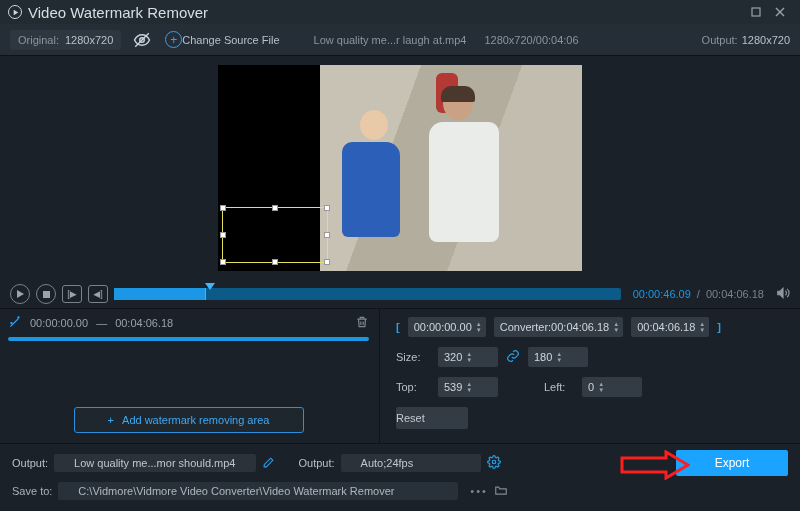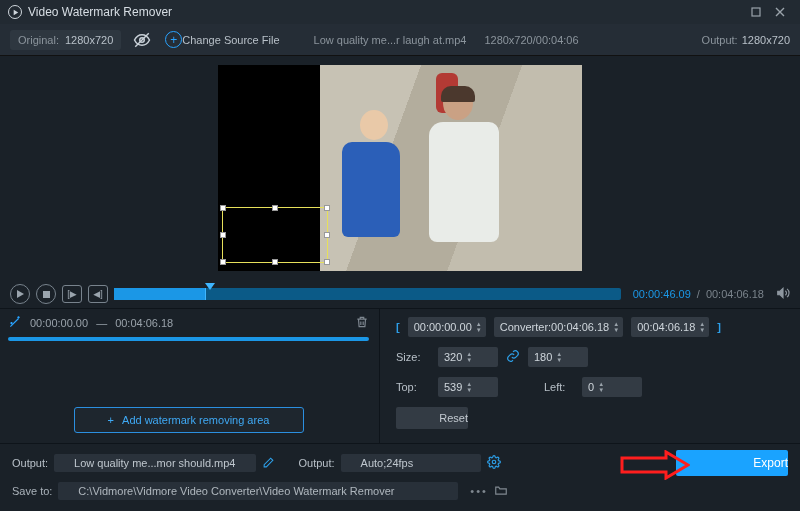--- a/index.html
+++ b/index.html
@@ -1,21 +1,21 @@
 <!DOCTYPE html>
 <html><head>
 <meta charset="utf-8">
 <style>
   html,body{margin:0;padding:0;width:800px;height:511px;background:#1a2128;font-family:"Segoe UI",Arial,sans-serif;color:#b8c0c8;font-size:11px;overflow:hidden;user-select:none}
   *{box-sizing:border-box}
   
   .titlebar{height:24px;display:flex;align-items:center;padding:0 8px;background:#222a32}
   .titlebar .logo{width:14px;height:14px;border-radius:50%;border:1.5px solid #cfd6dc;margin-right:6px;display:flex;align-items:center;justify-content:center}
   .titlebar .logo svg{width:9px;height:9px}
-  .titlebar .title{color:#d7dee4;font-size:12px;flex:0 0 auto}
+  .titlebar .title{color:#d7dee4;font-size:15px;flex:0 0 auto}
   .titlebar .spacer{flex:1}
   .winbtn{width:24px;height:24px;display:flex;align-items:center;justify-content:center;color:#9aa3ab}
   
   .subhdr{height:32px;background:#252d36;display:flex;align-items:center;padding:0 10px;border-bottom:1px solid #111}
   .subhdr .dim{color:#8b949c}
   .pill{background:#2e3740;border-radius:3px;padding:4px 8px;display:flex;align-items:center;gap:6px;margin-right:6px}
   .eye-off{width:18px;height:18px;color:#c9d1d8;margin-left:6px;margin-right:14px}
   .plus{width:17px;height:17px;border:1.5px solid #29a3ff;border-radius:50%;display:flex;align-items:center;justify-content:center;color:#29a3ff;font-size:12px;line-height:1}
   .subhdr .right{flex:1;display:flex;justify-content:flex-end;gap:4px}
   
@@ -56,27 +56,27 @@
   .trash{margin-left:auto;color:#7e8790}
   .segbar{height:4px;background:#1b97e6;margin-top:6px;border-radius:2px}
   .addbtn{margin-top:auto;align-self:center;width:230px;height:26px;border:1px solid #2b8fe0;border-radius:3px;color:#3fa9f5;display:flex;align-items:center;justify-content:center;gap:8px;background:#1e262e}
   .pright{flex:1;padding:8px 12px 8px 16px;display:flex;flex-direction:column;gap:10px}
   .row{display:flex;align-items:center;gap:8px}
   .bracket{color:#2d9fe8;font-weight:bold}
   .spin{height:20px;background:#333b44;border-radius:2px;display:flex;align-items:center;padding:0 4px 0 6px;color:#cfd6dc}
   .spin .arrows{margin-left:4px;display:flex;flex-direction:column;gap:0;color:#9aa3ab;font-size:6px;line-height:6px}
   .spin.small{width:60px}
   .link{color:#2d9fe8}
-  .resetbtn{width:72px;height:22px;background:#333b44;border-radius:2px;display:flex;align-items:center;justify-content:flex-end;color:#c3cad1}
+  .resetbtn{width:72px;height:22px;background:#333b44;border-radius:2px;display:flex;align-items:center;justify-content:flex-start;color:#c3cad1}
   
   .footer{border-top:1px solid #0e141a;padding:6px 12px 0 12px;display:flex;flex-direction:column;gap:6px}
   .frow{display:flex;align-items:center;gap:6px}
   .val{background:#2a323b;border-radius:2px;padding:3px 20px;color:#bfc7ce}
   .icnbtn{color:#2d9fe8}
-  .export{margin-left:auto;width:112px;height:26px;background:#1aa3ff;color:#fff;border-radius:2px;display:flex;align-items:center;justify-content:flex-end;font-size:12px}
+  .export{margin-left:auto;width:112px;height:26px;background:#1aa3ff;color:#fff;border-radius:2px;display:flex;align-items:center;justify-content:center;font-size:12px}
   .arrow{position:absolute;left:620px;top:450px;pointer-events:none}
   .arrow svg{width:70px;height:30px}
   .more{letter-spacing:2px;color:#8b949c;margin-left:6px}
 </style>
 </head>
 <body>
 
 <div class="titlebar">
   <div class="logo">
     <svg viewBox="0 0 10 10">

